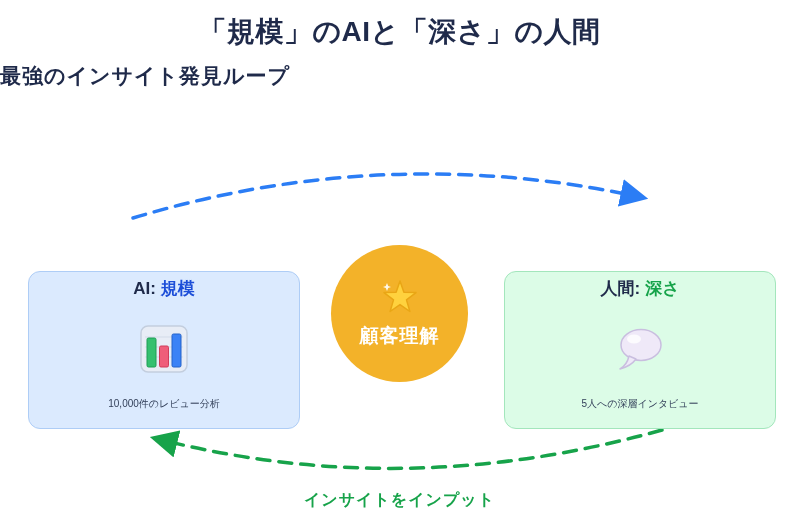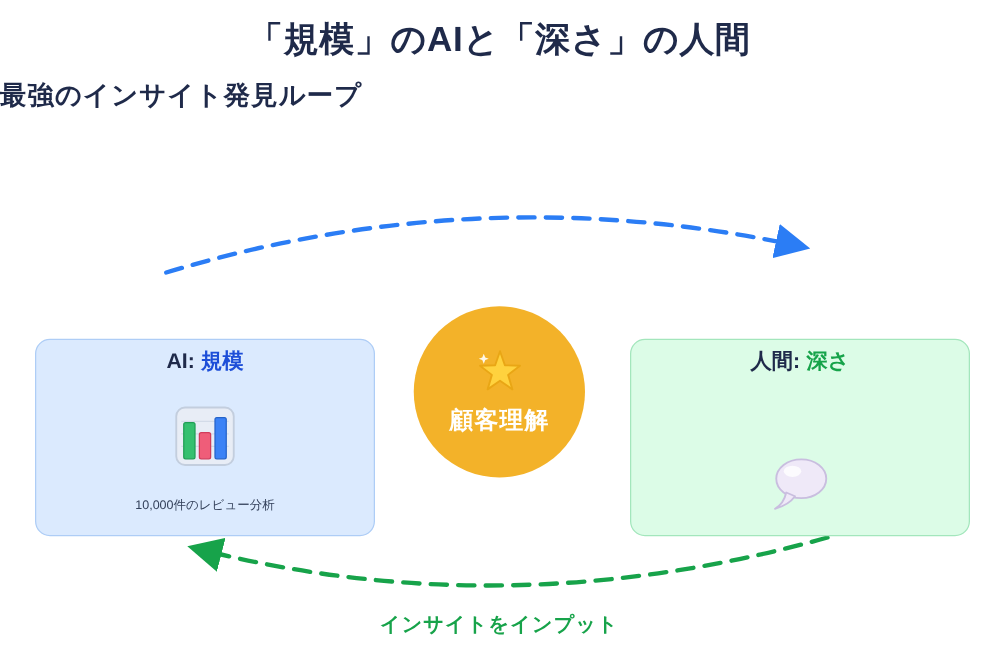--- a/index.html
+++ b/index.html
@@ -115,17 +115,18 @@
     <div class="card-title">
       <span class="prefix">人間:</span><span class="hl">深さ</span>
     </div>
     <div class="card-icon">
       <svg width="50" height="48" viewBox="0 0 50 48">
         <ellipse cx="26" cy="20" rx="20" ry="15.5" fill="#efe9f8" stroke="#c9bedf" stroke-width="1.5"></ellipse>
         <path d="M14,31 Q12,40 5,44 Q16,41 21,34 z" fill="#efe9f8" stroke="#c9bedf" stroke-width="1.5" stroke-linejoin="round"></path>
         <ellipse cx="19" cy="14" rx="7" ry="4.5" fill="#ffffff" opacity="0.8"></ellipse>
       </svg>
     </div>
+    <div class="card-desc">5人への深層インタビュー</div>
   </div>
 
   <div class="arrow-label bottom">インサイトをインプット</div>
 
 </div>
 
 </body></html>

